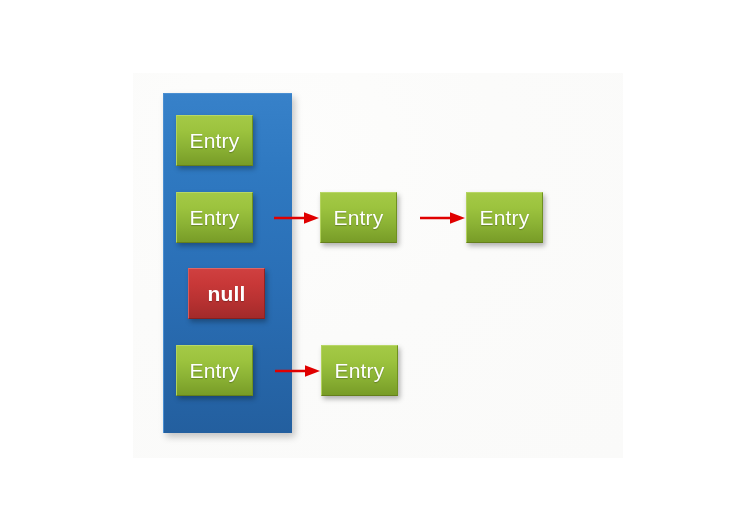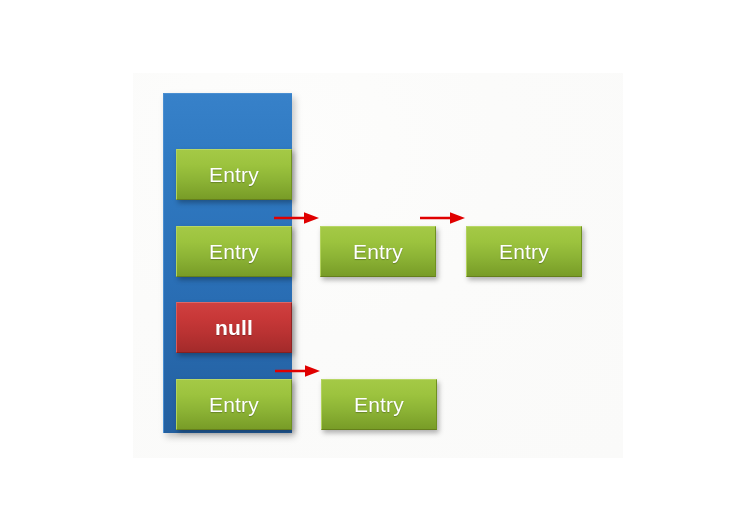--- a/index.html
+++ b/index.html
@@ -44,32 +44,31 @@
     height: 339px;
     background: linear-gradient(180deg, #3781c9 0%, #2f79c1 22%, #2a6fb6 55%, #235f9f 100%);
     box-shadow: 3px 4px 7px rgba(0,0,0,0.22);
     border-top: 1px solid #4a8fd2;
     border-left: 1px solid #4a8fd2;
   }
 
   
   .node {
     position: absolute;
-    width: 116px;
+    width: 77px;
     height: 51px;
     display: flex;
     align-items: center;
     justify-content: center;
     color: #ffffff;
     font-size: 21px;
     font-weight: 400;
     letter-spacing: 0.2px;
     text-shadow: 0 1px 1px rgba(0,0,0,0.25);
     box-sizing: border-box;
-    margin-top: 34px;
   }
 
   .node.green {
     background: linear-gradient(180deg, #a4c946 0%, #9cc33e 30%, #8cb335 62%, #789c27 100%);
     border-top: 1px solid #b8d766;
     border-left: 1px solid #b2d25d;
     border-right: 1px solid #6f911f;
     border-bottom: 1px solid #657f1c;
     box-shadow: 2px 3px 5px rgba(0,0,0,0.30);
   }
@@ -80,21 +79,21 @@
     border-left: 1px solid #d85c5c;
     border-right: 1px solid #8f2424;
     border-bottom: 1px solid #852020;
     box-shadow: 2px 3px 5px rgba(0,0,0,0.30);
     font-weight: 700;
   }
 
   
   .slot-0 { left: 176px; top: 115px; }
   .slot-1 { left: 176px; top: 192px; }
-  .slot-2 { left: 176px; top: 268px; }
+  .slot-2 { left: 188px; top: 268px; }
   .slot-3 { left: 176px; top: 345px; }
 
   
   .chain-1a { left: 320px; top: 192px; }
   .chain-1b { left: 466px; top: 192px; }
   .chain-3a { left: 321px; top: 345px; }
 
   
   .arrow {
     position: absolute;

